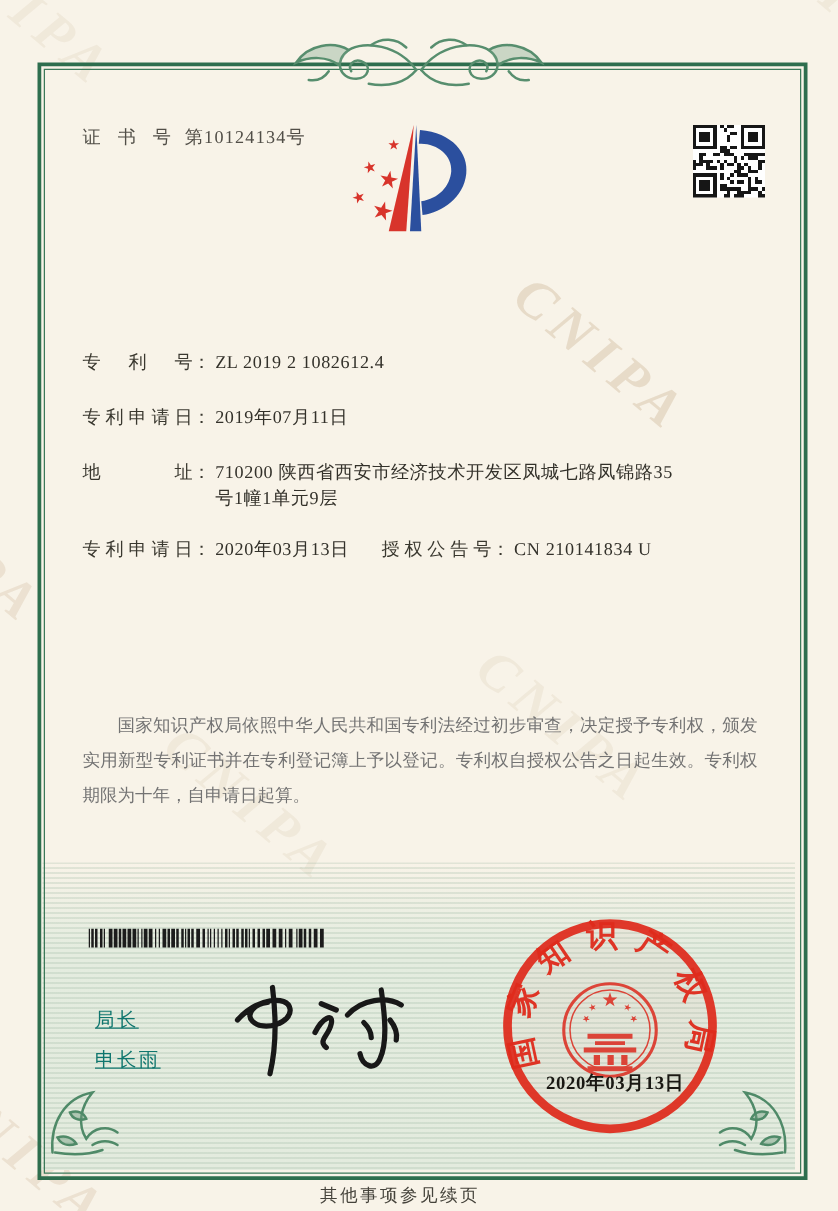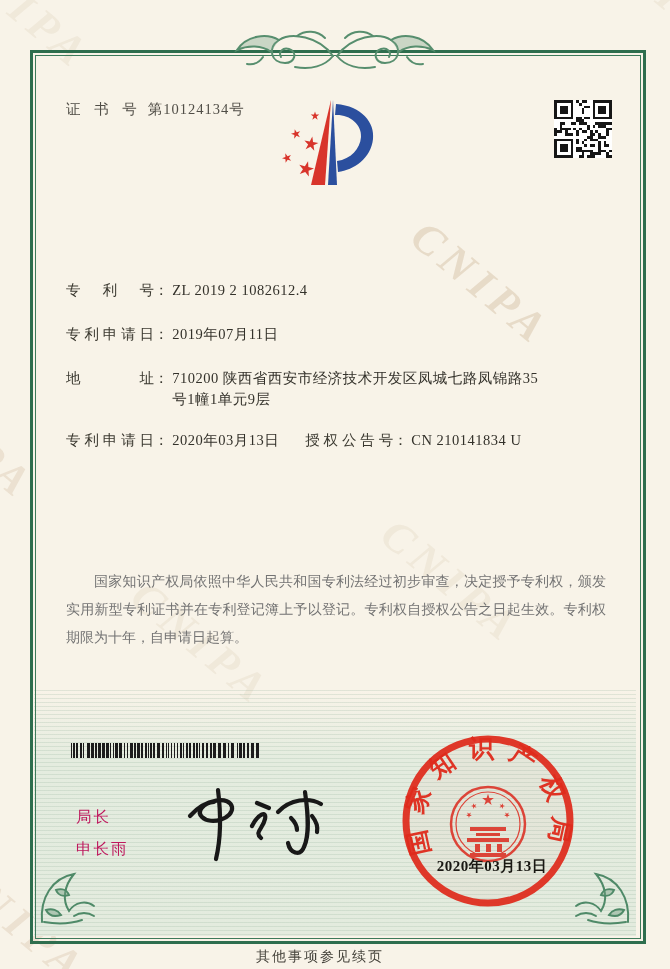--- a/index.html
+++ b/index.html
@@ -65,21 +65,21 @@
   .frow.addr .fvalue{max-width:374px;line-height:21px;}
   .grant-row{display:flex;white-space:nowrap;line-height:21px;}
   .grant-right{margin-left:26px;}
   .paras{position:absolute;left:66px;top:568px;width:540px;}
   .paras p{
     margin:0;font-size:14px;line-height:28px;text-indent:2em;
     text-align:justify;color:#737373;
   }
   .barcode{position:absolute;left:71px;top:743px;width:188px;height:15px;}
   .barcode i{position:absolute;top:0;bottom:0;background:#1c1c1c;}
-  .director{position:absolute;left:76px;top:801px;font-size:15.5px;color:#be185d;line-height:32px;letter-spacing:2px;}
+  .director{position:absolute;left:76px;top:801px;font-size:15.5px;color:#0f766e;line-height:32px;letter-spacing:2px;text-decoration:underline;}
   .signature{position:absolute;left:178px;top:786px;width:164px;height:80px;}
   .seal{position:absolute;left:399px;top:732px;width:178px;height:178px;}
   .seal-date{
     position:absolute;left:408px;top:857px;width:168px;text-align:center;
     font-size:15px;font-weight:bold;color:#191813;letter-spacing:0.5px;
   }
   .page-info{
     position:absolute;left:0;top:911px;width:670px;text-align:center;
     font-size:12.5px;color:#413f38;letter-spacing:1px;
   }

